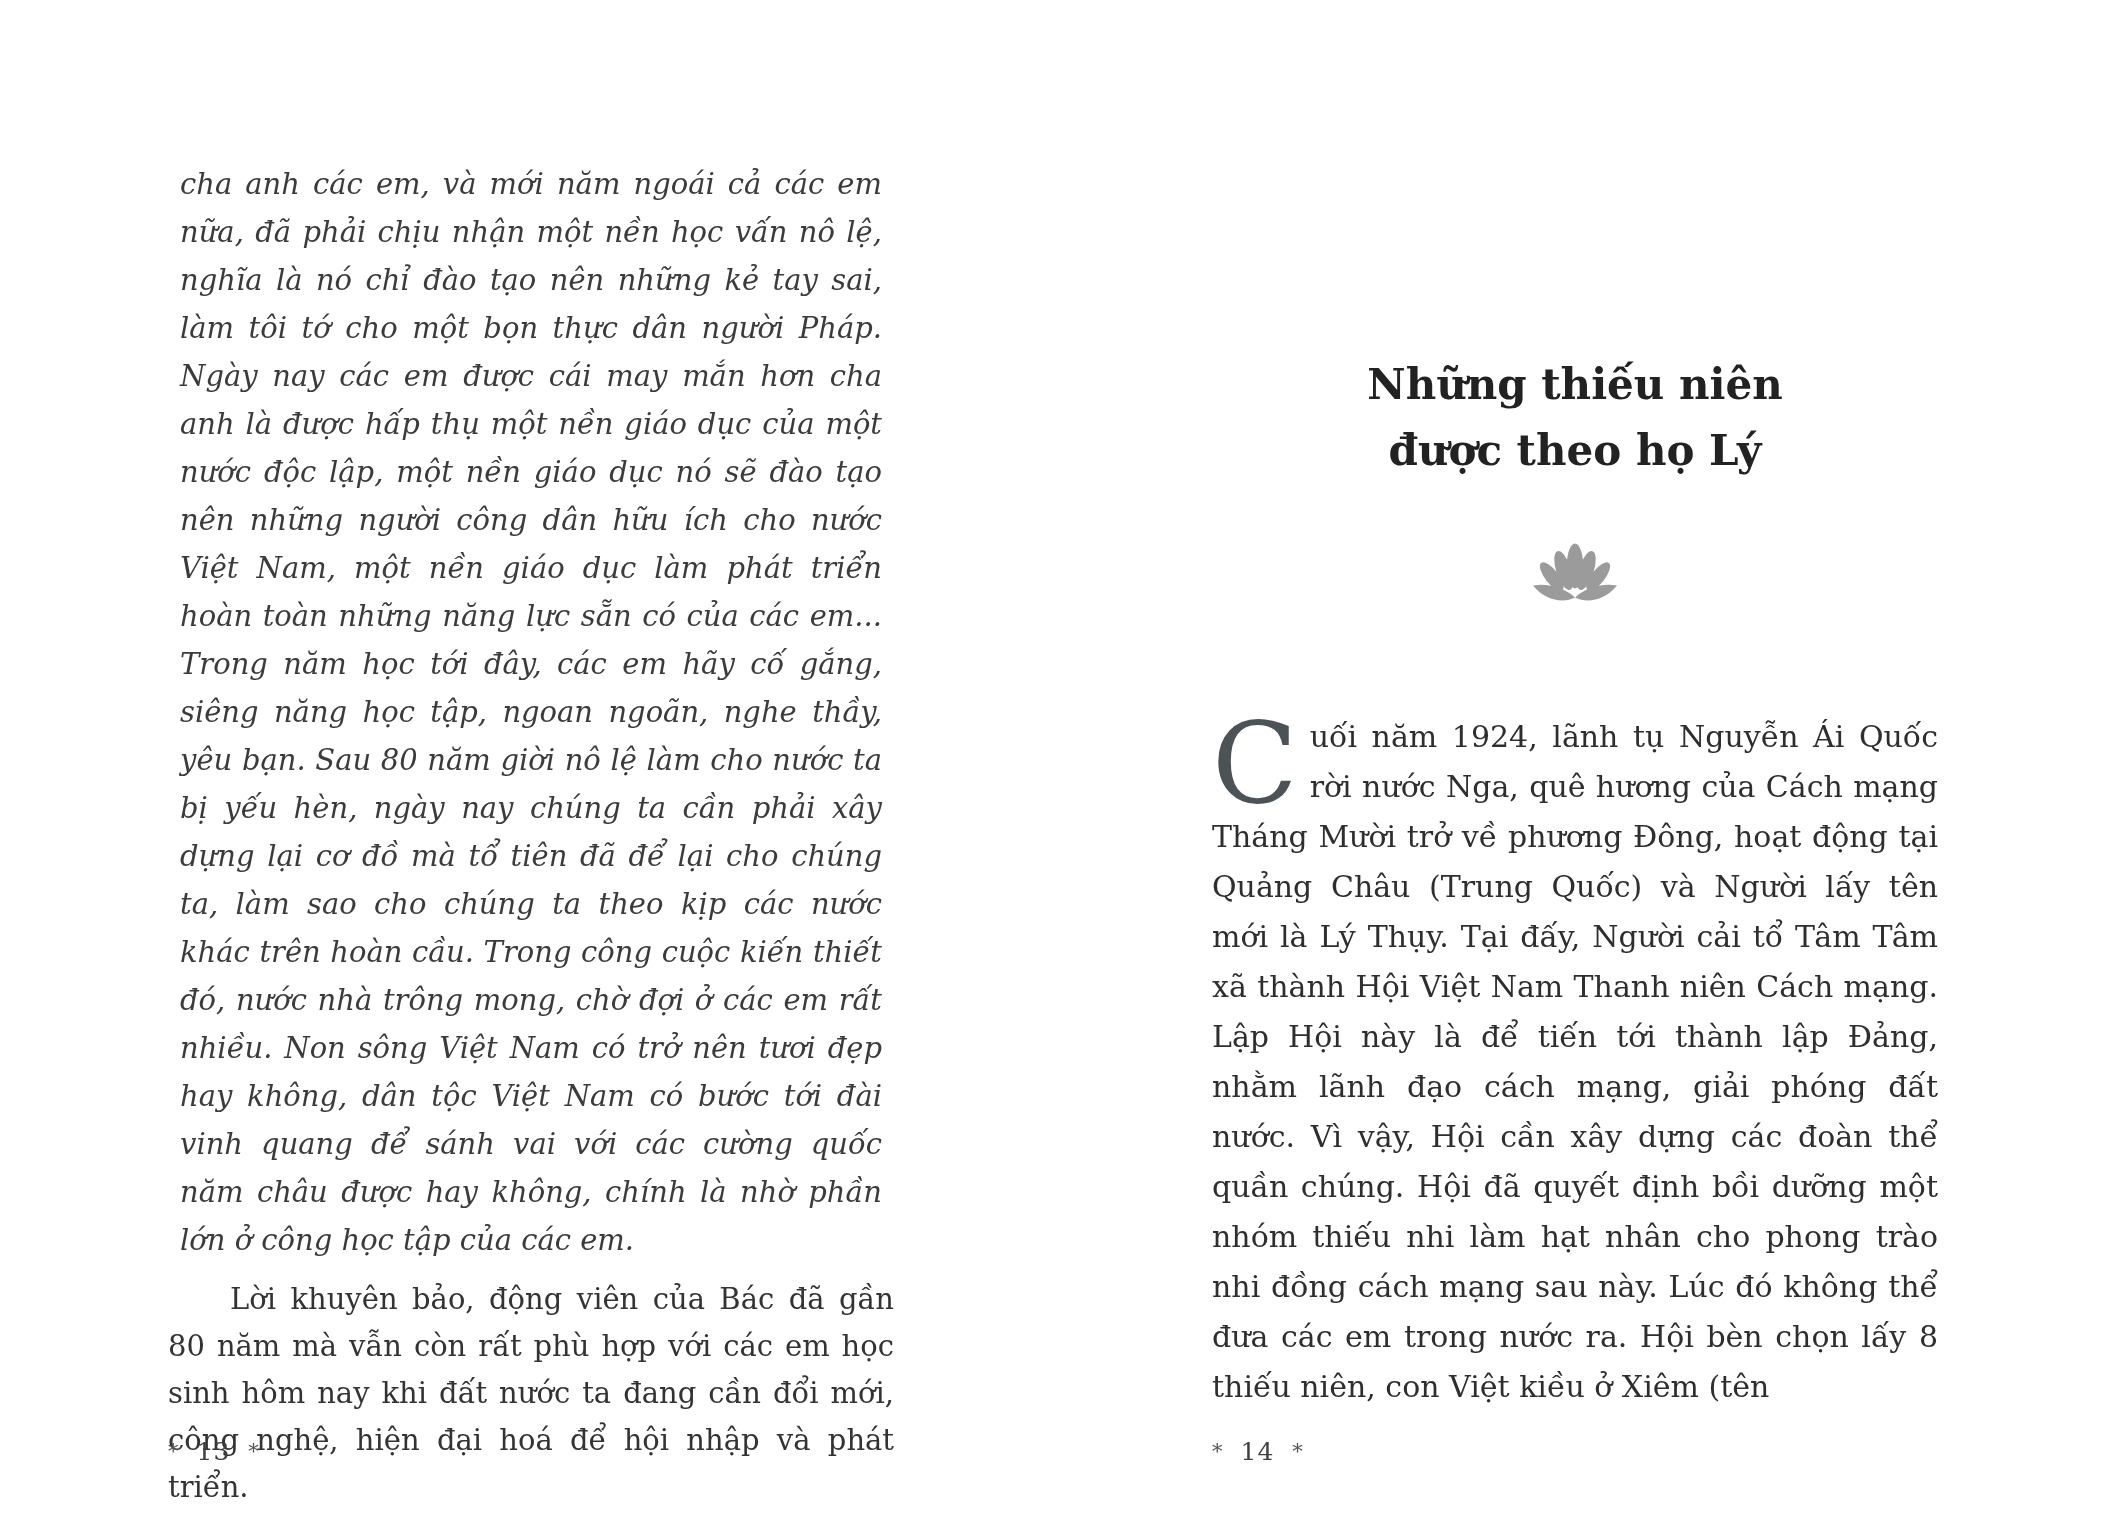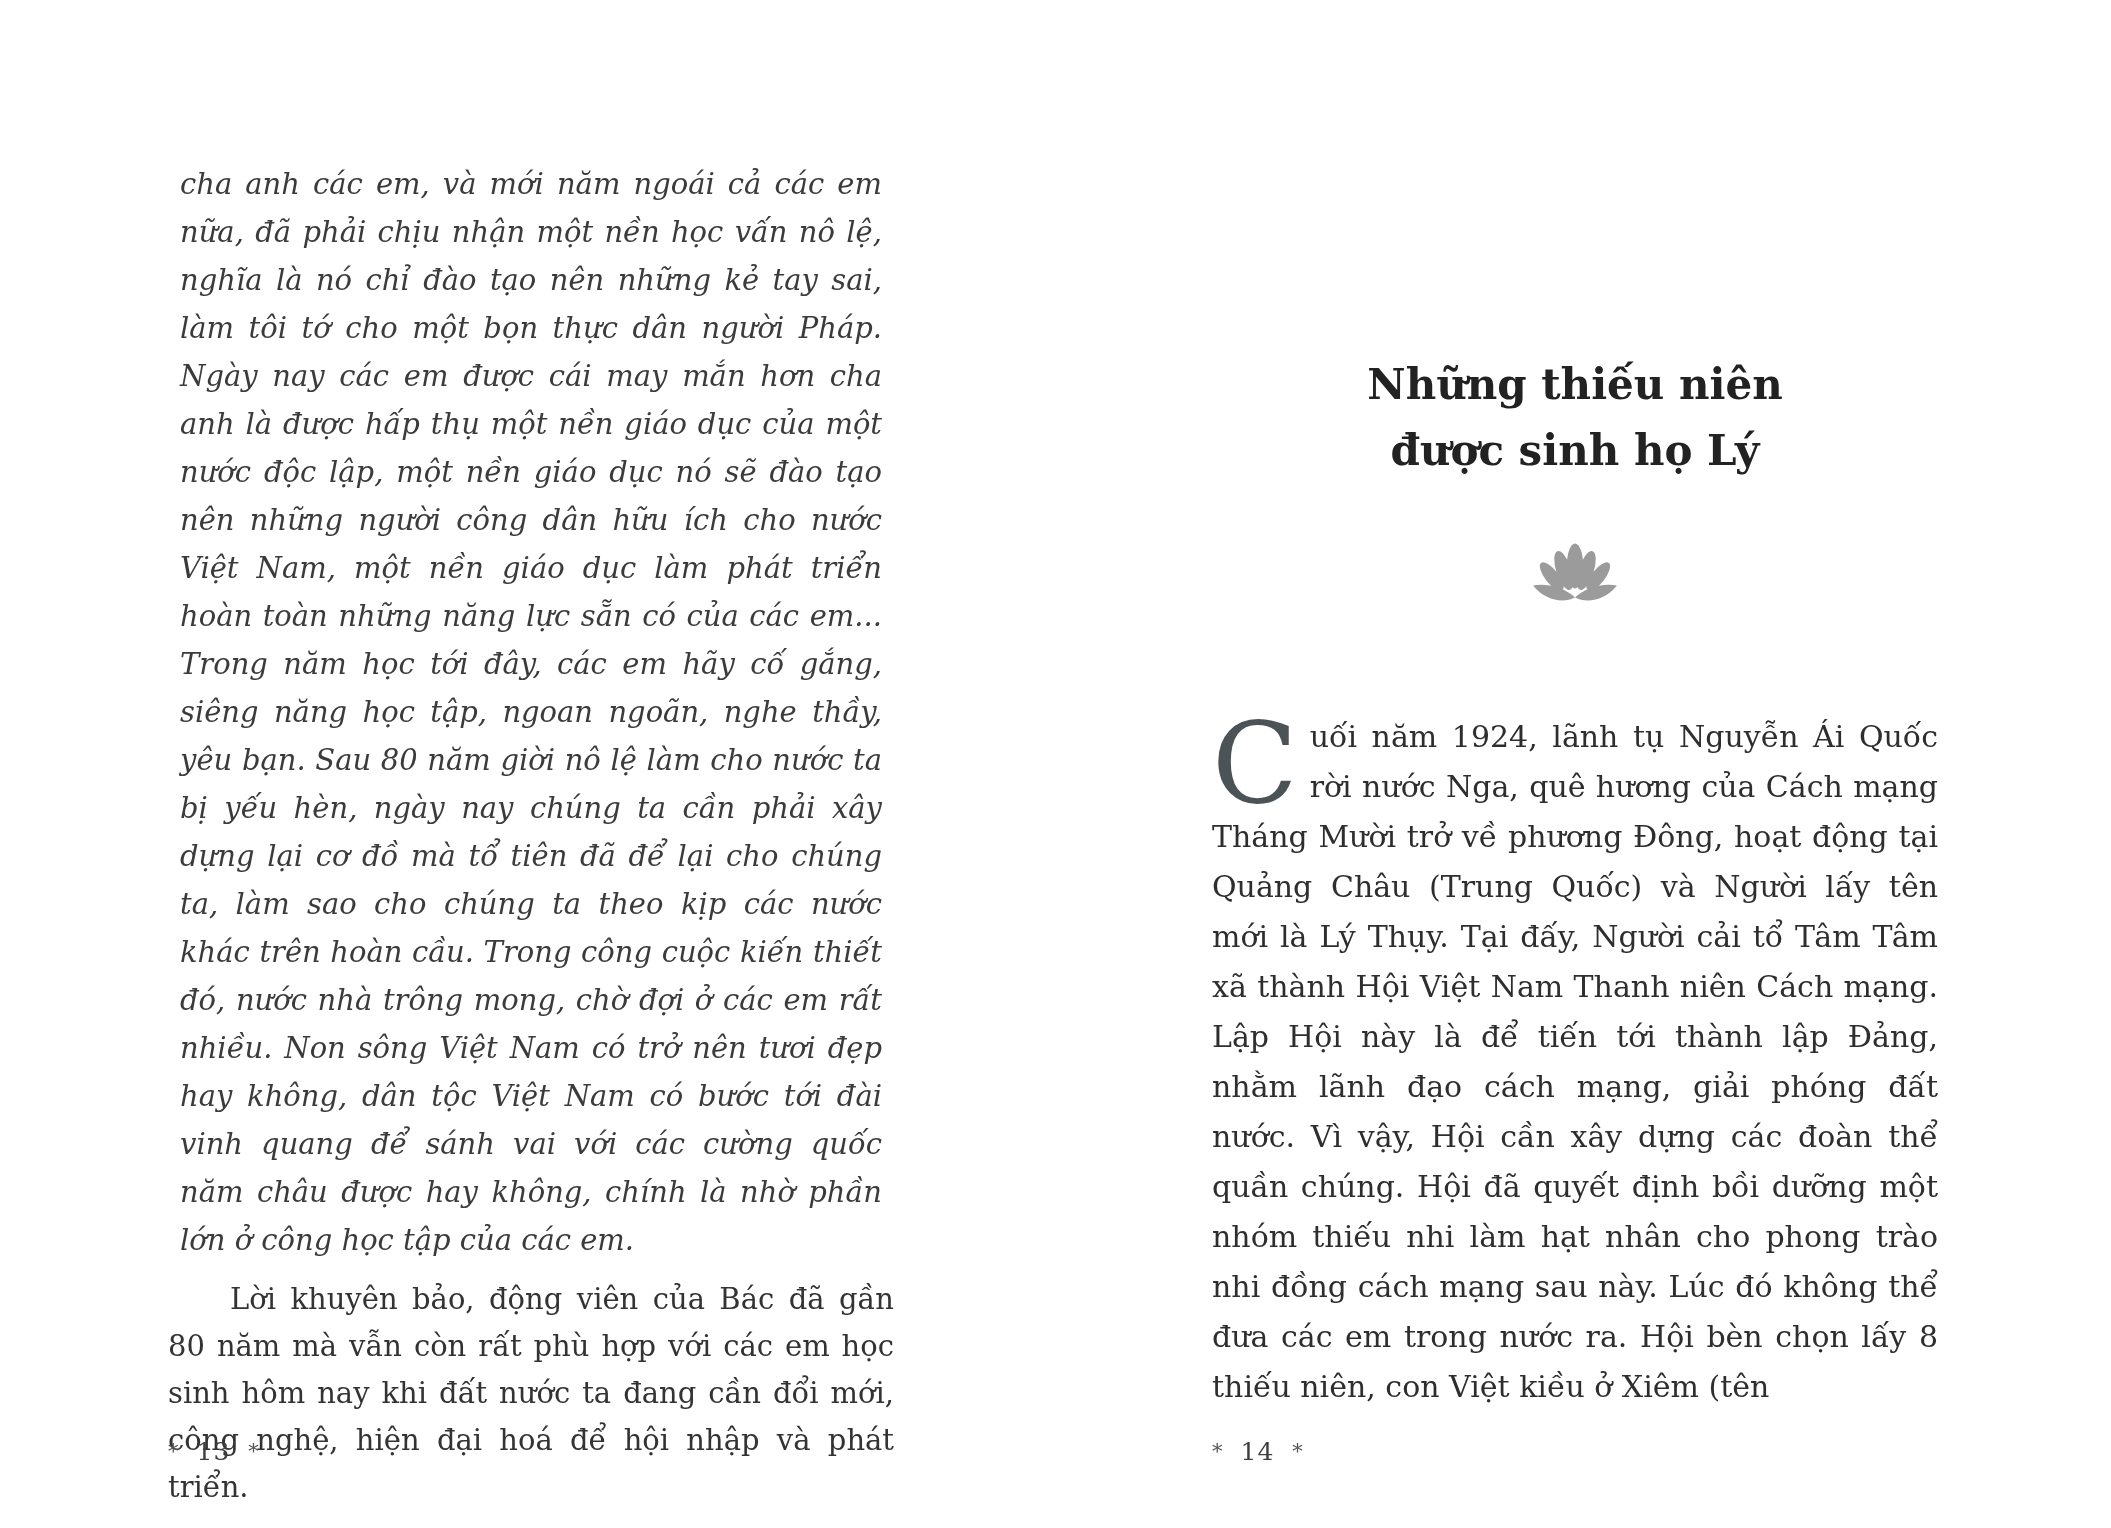--- a/index.html
+++ b/index.html
@@ -119,21 +119,21 @@
   </div>
   <div class="page-footer">
     <span class="star">*</span><span class="num">13</span><span class="star">*</span>
   </div>
 </div>
 
 <div class="page page-right">
 
   <div class="chapter-title">
     <div>Những thiếu niên</div>
-    <div>được sinh họ Lý</div>
+    <div>được theo họ Lý</div>
   </div>
 
   <div class="lotus-wrap">
     <span>
       <svg viewBox="0 0 64 42" xmlns="http://www.w3.org/2000/svg" fill="#9b9b9b">
 
         <ellipse cx="32" cy="17" rx="5.5" ry="15"></ellipse>
 
         <ellipse cx="24.5" cy="20" rx="5" ry="13.5" transform="rotate(-18 24.5 20)"></ellipse>
         <ellipse cx="39.5" cy="20" rx="5" ry="13.5" transform="rotate(18 39.5 20)"></ellipse>

